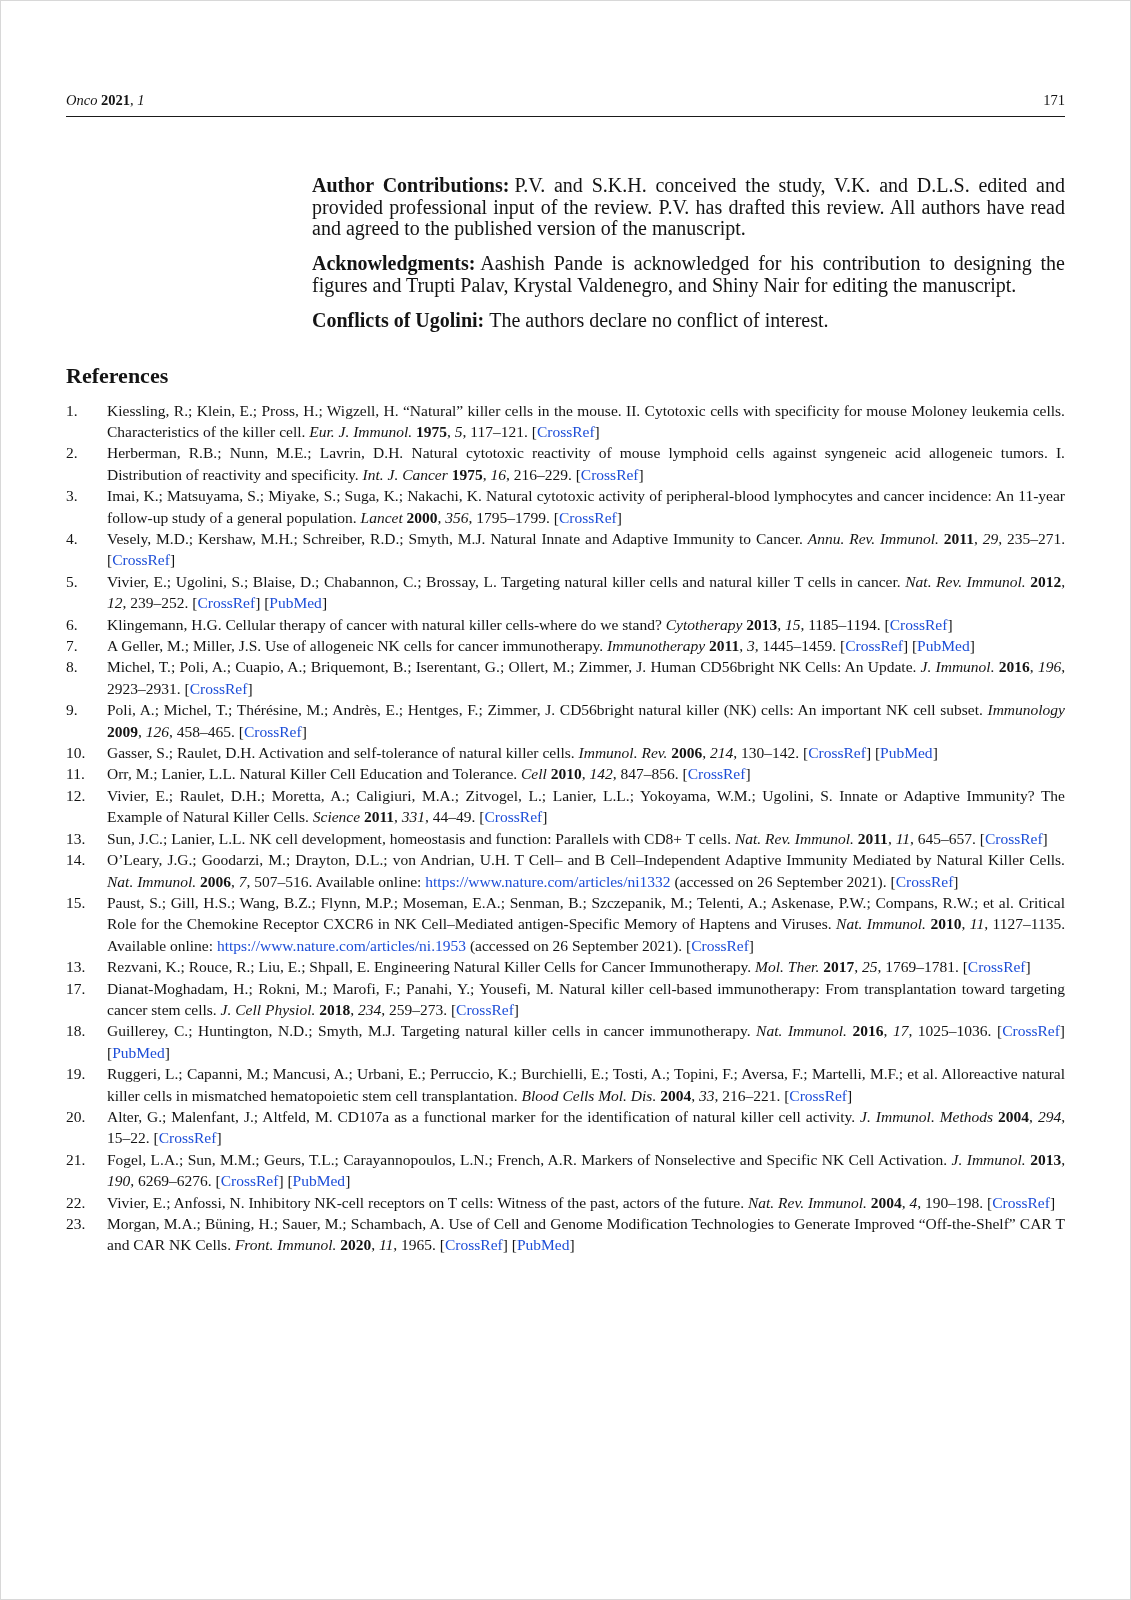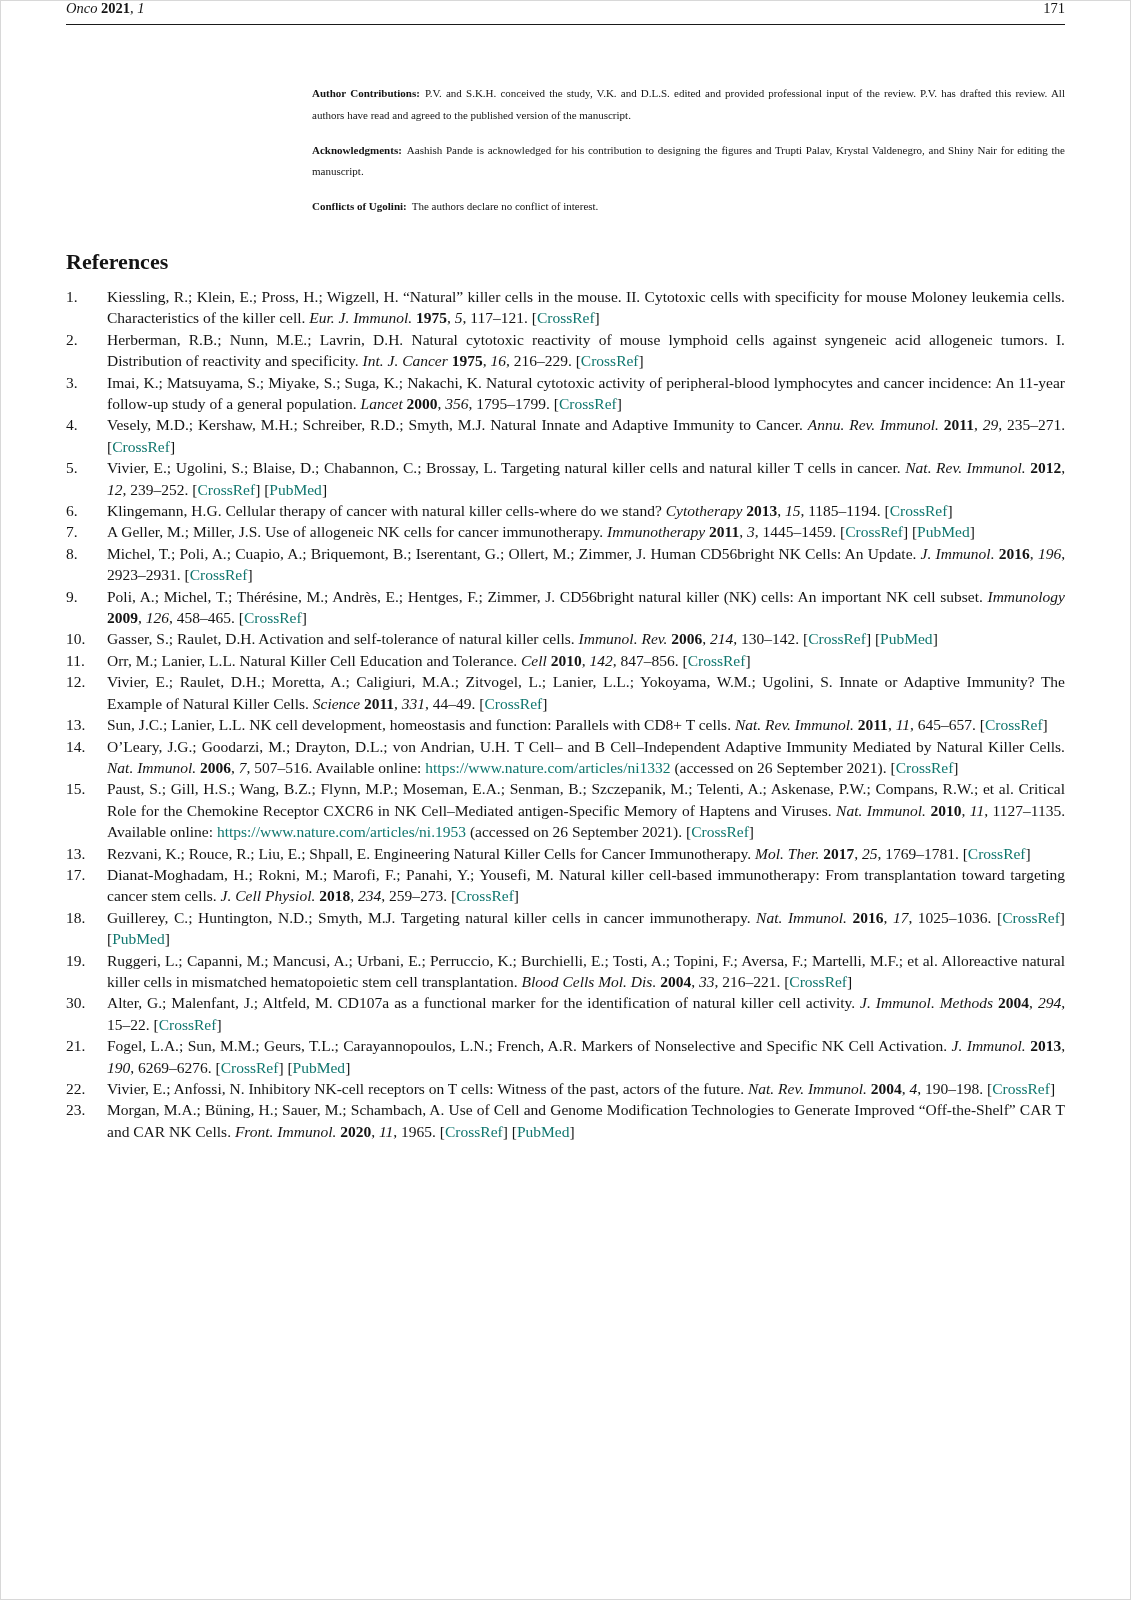--- a/index.html
+++ b/index.html
@@ -4,33 +4,33 @@
 <style>
   html,body{margin:0;padding:0;background:#ffffff;}
   body{
     width:1131px;height:1600px;position:relative;
     font-family:"Liberation Serif","DejaVu Serif",serif;
     color:#141414;
     -webkit-font-smoothing:antialiased;
   }
   .page-edge{position:absolute;inset:0;border:1px solid #d8d8d8;pointer-events:none;}
   .page{padding:0 66px;}
-  .header{display:flex;justify-content:space-between;align-items:baseline;font-size:14.5px;}
+  .header{display:flex;justify-content:space-between;align-items:baseline;padding-top:92px;font-size:14.5px;}
   .header-rule{border-bottom:1.3px solid #1a1a1a;margin-top:7px;}
-  .front{margin-left:246px;margin-top:58px;font-size:11px;line-height:21.6px;text-align:justify;}
+  .front{margin-left:246px;margin-top:58px;font-size:20px;line-height:21.6px;text-align:justify;}
   .front .fm-para{margin:0 0 13.5px 0;}
   .lbl{font-weight:bold;margin-right:5px;}
   .refs-title{font-size:22px;font-weight:bold;margin-top:31px;margin-bottom:11px;}
   .ref-item{display:flex;font-size:15.5px;line-height:21.4px;}
   .ref-num{width:41px;flex:none;}
   .ref-body{flex:1;text-align:justify;hyphens:none;}
   .it{font-style:italic;}
   .bd{font-weight:bold;}
   .pl{}
-  .lnk{color:#0f766e;text-decoration:none;cursor:pointer;}
+  .lnk{color:#1d4ed8;text-decoration:none;cursor:pointer;}
 </style>
 </head>
 <body>
 
 <div class="page-edge"></div>
 
 <div class="page">
 
   <div class="header">
     <span><span class="it">Onco </span><span class="bd">2021</span><span class="pl">, </span><span class="it">1</span></span>
@@ -117,21 +117,21 @@
       </div>
       <div class="ref-item">
         <span class="ref-num">18.</span>
         <span class="ref-body"><span class="pl">Guillerey, C.; Huntington, N.D.; Smyth, M.J. Targeting natural killer cells in cancer immunotherapy. </span><span class="it">Nat. Immunol.</span><span class="pl"> </span><span class="bd">2016</span><span class="pl">, </span><span class="it">17</span><span class="pl">, 1025–1036. [</span><a class="lnk" href="#">CrossRef</a><span class="pl">] [</span><a class="lnk" href="#">PubMed</a><span class="pl">]</span></span>
       </div>
       <div class="ref-item">
         <span class="ref-num">19.</span>
         <span class="ref-body"><span class="pl">Ruggeri, L.; Capanni, M.; Mancusi, A.; Urbani, E.; Perruccio, K.; Burchielli, E.; Tosti, A.; Topini, F.; Aversa, F.; Martelli, M.F.; et al. Alloreactive natural killer cells in mismatched hematopoietic stem cell transplantation. </span><span class="it">Blood Cells Mol. Dis.</span><span class="pl"> </span><span class="bd">2004</span><span class="pl">, </span><span class="it">33</span><span class="pl">, 216–221. [</span><a class="lnk" href="#">CrossRef</a><span class="pl">]</span></span>
       </div>
       <div class="ref-item">
-        <span class="ref-num">30.</span>
+        <span class="ref-num">20.</span>
         <span class="ref-body"><span class="pl">Alter, G.; Malenfant, J.; Altfeld, M. CD107a as a functional marker for the identification of natural killer cell activity. </span><span class="it">J. Immunol. Methods</span><span class="pl"> </span><span class="bd">2004</span><span class="pl">, </span><span class="it">294</span><span class="pl">, 15–22. [</span><a class="lnk" href="#">CrossRef</a><span class="pl">]</span></span>
       </div>
       <div class="ref-item">
         <span class="ref-num">21.</span>
         <span class="ref-body"><span class="pl">Fogel, L.A.; Sun, M.M.; Geurs, T.L.; Carayannopoulos, L.N.; French, A.R. Markers of Nonselective and Specific NK Cell Activation. </span><span class="it">J. Immunol.</span><span class="pl"> </span><span class="bd">2013</span><span class="pl">, </span><span class="it">190</span><span class="pl">, 6269–6276. [</span><a class="lnk" href="#">CrossRef</a><span class="pl">] [</span><a class="lnk" href="#">PubMed</a><span class="pl">]</span></span>
       </div>
       <div class="ref-item">
         <span class="ref-num">22.</span>
         <span class="ref-body"><span class="pl">Vivier, E.; Anfossi, N. Inhibitory NK-cell receptors on T cells: Witness of the past, actors of the future. </span><span class="it">Nat. Rev. Immunol.</span><span class="pl"> </span><span class="bd">2004</span><span class="pl">, </span><span class="it">4</span><span class="pl">, 190–198. [</span><a class="lnk" href="#">CrossRef</a><span class="pl">]</span></span>
       </div>

